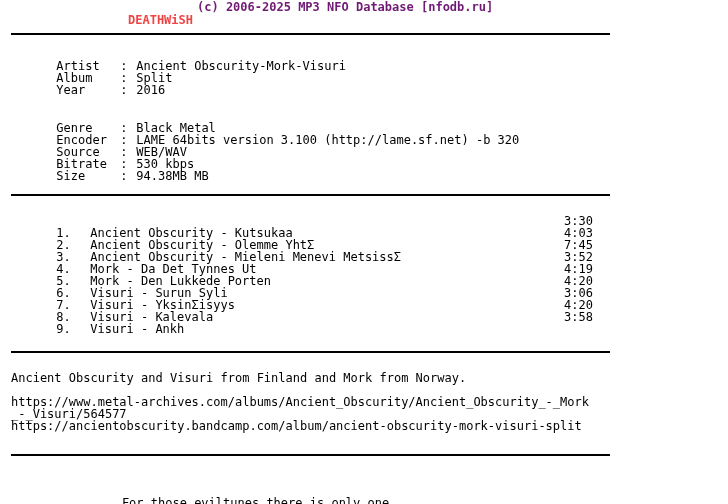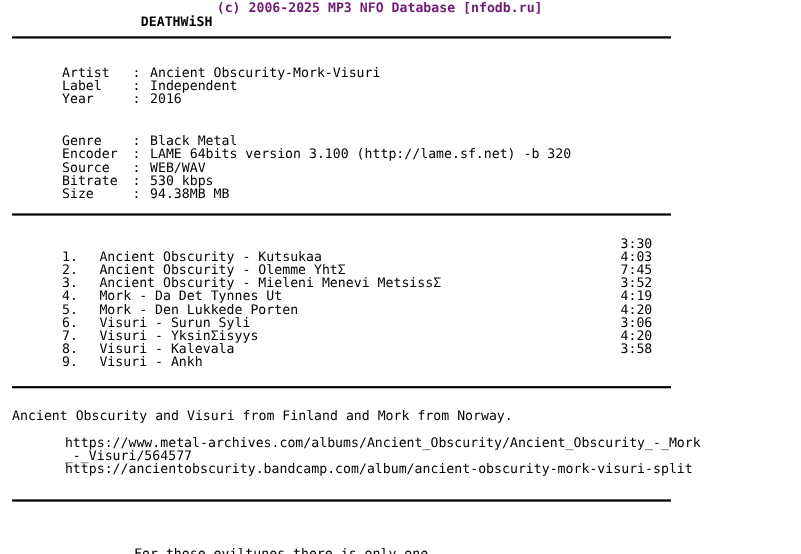--- a/index.html
+++ b/index.html
@@ -29,21 +29,21 @@
     line-height: 12px;
     letter-spacing: 0px;
   }
   .hdr-red {
     color: #701a75;
     font-weight: bold;
     left: 197px;
     top: 1px;
   }
   .hdr-group {
-    color: #000000;
+    color: #ef4444;
     font-weight: bold;
     left: 128px;
     top: 14px;
   }
   .rule {
     position: absolute;
     left: 11px;
     width: 599px;
     height: 2px;
     background: #000000;
@@ -103,21 +103,20 @@
     position: absolute;
     left: 11px;
     top: 372px;
     white-space: pre;
     text-align: center;
   }
   .links {
     position: absolute;
     left: 11px;
     top: 396px;
-    margin-left: 48px;
   }
   .links div {
     white-space: pre;
     height: 12px;
     line-height: 12px;
     font-size: 12px;
   }
   .tagline {
     position: absolute;
     left: 93px;
@@ -135,21 +134,21 @@
 
   <div class="mono-line hdr-group">DEATHWiSH</div>
 
   <div class="rule rule-1"></div>
 
   <div class="meta-block">
     <div class="row">
       <span class="lbl">Artist</span><span class="sep">:</span><span class="val">Ancient Obscurity-Mork-Visuri</span>
     </div>
     <div class="row">
-      <span class="lbl">Label</span><span class="sep">:</span><span class="val">Independent</span>
+      <span class="lbl">Album</span><span class="sep">:</span><span class="val">Split</span>
     </div>
     <div class="row">
       <span class="lbl">Year</span><span class="sep">:</span><span class="val">2016</span>
     </div>
   </div>
 
   <div class="tech-block">
     <div class="row">
       <span class="lbl">Genre</span><span class="sep">:</span><span class="val">Black Metal</span>
     </div>

